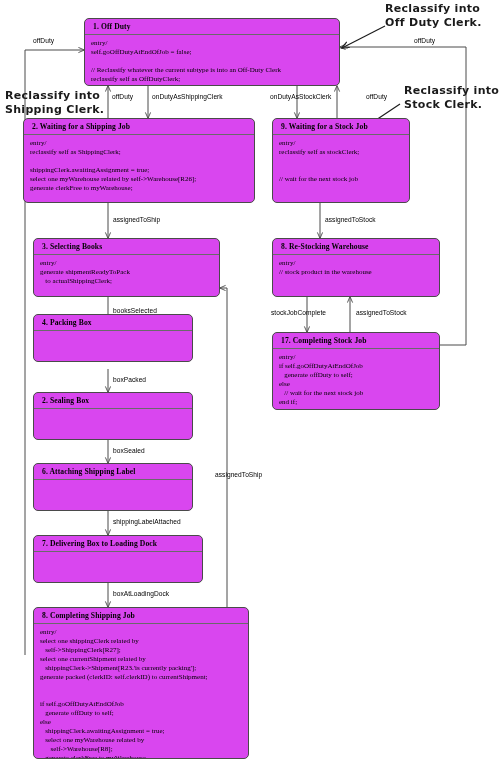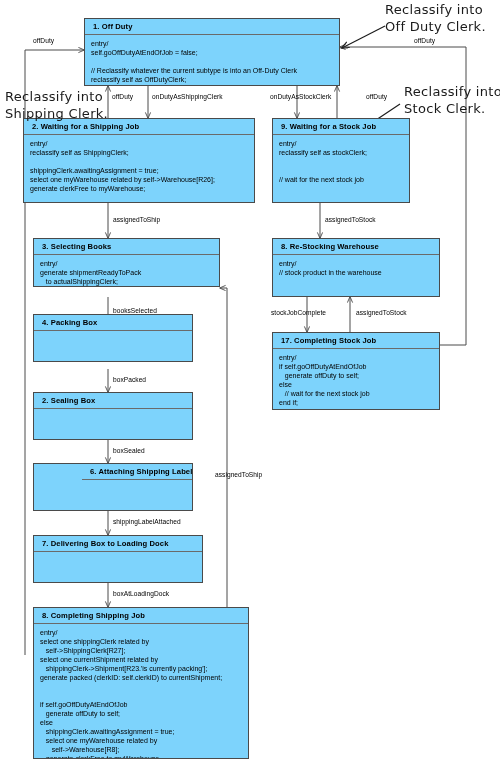--- a/index.html
+++ b/index.html
@@ -7,22 +7,23 @@
     width:500px;height:769px;position:relative;overflow:hidden;
     font-family:"Liberation Sans","DejaVu Sans",sans-serif;
     color:#000;
   }
   #canvas{position:absolute;left:0;top:0;width:500px;height:769px;}
   svg.wires{position:absolute;left:0;top:0;width:500px;height:769px;pointer-events:none;}
 
   
   .state{
     position:absolute;box-sizing:border-box;
-    border:1px solid #4a4a4a;border-radius:0;background:#7dd3fc;
+    border:1px solid #4a4a4a;border-radius:5px;background:#d946ef;
     overflow:hidden;
+    font-family:Liberation Serif, serif;
   }
   .state .hdr{
     font-size:7.6px;font-weight:bold;letter-spacing:.1px;
     padding:4px 0 3px 8px;border-bottom:1px solid #6a6a6a;
     white-space:nowrap;line-height:1.05;
   }
   .state .body{
     font-size:7px;line-height:1.29;padding:4px 0 3px 6px;
     white-space:pre;letter-spacing:0px;
   }
@@ -30,22 +31,23 @@
   
   .elabel{
     position:absolute;font-size:6.6px;white-space:nowrap;
     letter-spacing:.05px;line-height:1;
   }
 
   
   .hand{
     position:absolute;white-space:pre;
     font-family:"DejaVu Sans",sans-serif;
-    font-size:13px;line-height:1.28;letter-spacing:.3px;
+    font-size:11px;line-height:1.28;letter-spacing:.3px;
     color:#1a1a1a;
+    font-weight:bold;
   }
 </style>
 </head>
 <body>
 
 <div id="canvas">
 
   <svg class="wires" viewBox="0 0 500 769" xmlns="http://www.w3.org/2000/svg">
     <defs>
       <marker id="ah" markerWidth="7" markerHeight="7" refX="5.6" refY="2.6" orient="auto" markerUnits="userSpaceOnUse">
@@ -113,38 +115,38 @@
   <div class="state" style="left:23px;top:118px;width:232px;height:85px;">
     <div class="hdr">2. Waiting for a Shipping Job</div>
     <div class="body">entry/
 reclassify self as ShippingClerk;
 
 shippingClerk.awaitingAssignment = true;
 select one myWarehouse related by self-&gt;Warehouse[R26];
 generate clerkFree to myWarehouse;</div>
   </div>
 
-  <div class="state" style="left:33px;top:238px;width:187px;height:49px;">
+  <div class="state" style="left:33px;top:238px;width:187px;height:59px;">
     <div class="hdr">3. Selecting Books</div>
     <div class="body">entry/
 generate shipmentReadyToPack
    to actualShippingClerk;</div>
   </div>
 
   <div class="state" style="left:33px;top:314px;width:160px;height:48px;">
     <div class="hdr">4. Packing Box</div>
     <div class="body"></div>
   </div>
 
   <div class="state" style="left:33px;top:392px;width:160px;height:48px;">
     <div class="hdr">2. Sealing Box</div>
     <div class="body"></div>
   </div>
 
-  <div class="state" style="left:33px;top:463px;width:160px;height:48px;padding-left:48px;">
+  <div class="state" style="left:33px;top:463px;width:160px;height:48px;">
     <div class="hdr">6. Attaching Shipping Label</div>
     <div class="body"></div>
   </div>
 
   <div class="state" style="left:33px;top:535px;width:170px;height:48px;">
     <div class="hdr">7. Delivering Box to Loading Dock</div>
     <div class="body"></div>
   </div>
 
   <div class="state" style="left:33px;top:607px;width:216px;height:152px;">

